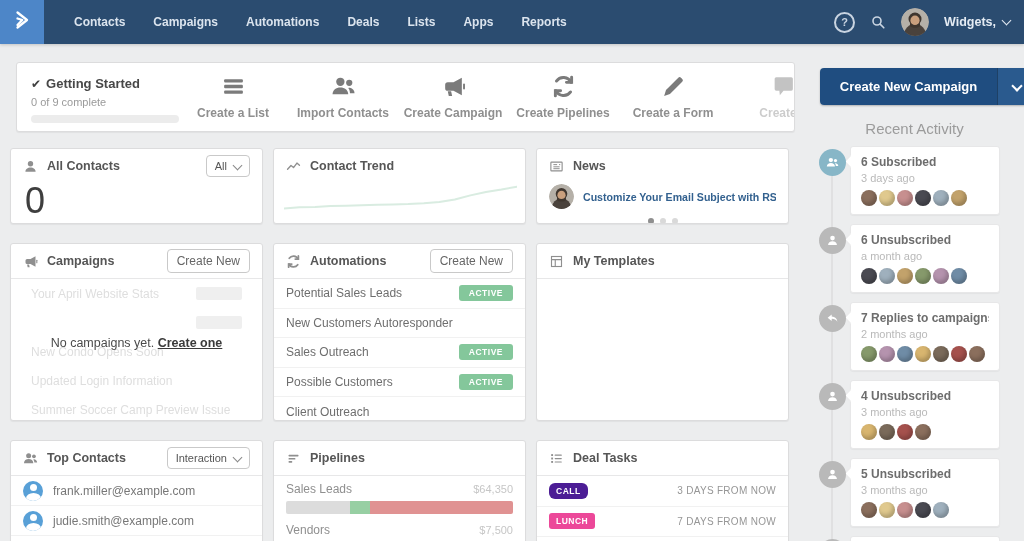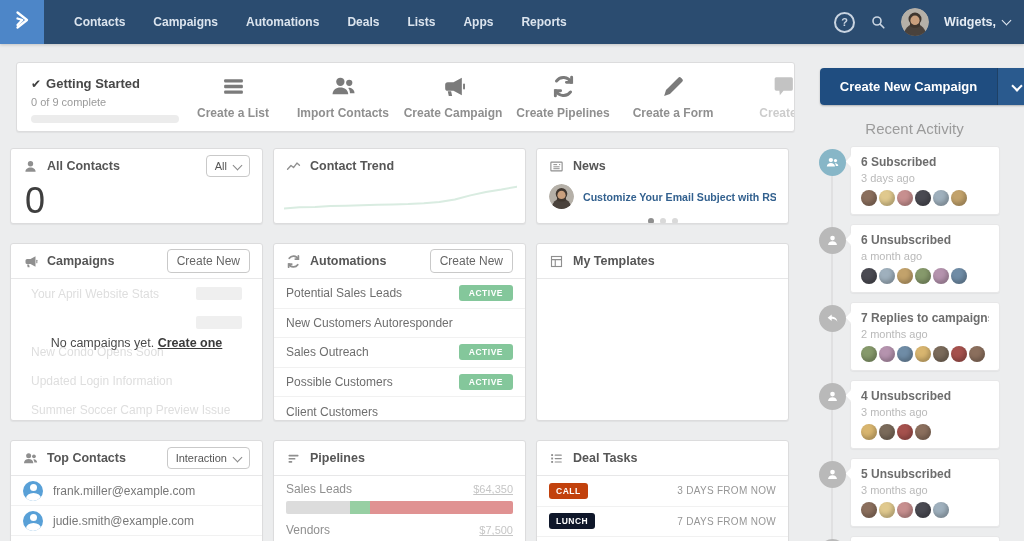--- a/index.html
+++ b/index.html
@@ -90,21 +90,21 @@
   .person-avatar { position:relative; width:20px; height:20px; border-radius:50%; background:#58a0d7; overflow:hidden; flex:none; }
   .person-avatar::before { content:""; position:absolute; top:3.5px; left:6.5px; width:7px; height:7px; border-radius:50%; background:#fff; }
   .person-avatar::after { content:""; position:absolute; top:12px; left:2.5px; width:15px; height:11px; border-radius:50%; background:#fff; }
   .contact-email { font-size:12px; color:#777; }
 
   .p-pipelines { left:273px; top:440px; width:253px; height:120px; }
   .p-body { padding:6px 12px 0; }
   .p-row { margin-bottom:9px; }
   .p-toprow { display:flex; align-items:baseline; }
   .p-label { font-size:12px; color:#8f8f8f; }
-  .p-value { margin-left:auto; font-size:11px; color:#c6c6c6;text-decoration:underline; }
+  .p-value { margin-left:auto; font-size:11px; color:#c6c6c6; }
   .bar { height:13px; border-radius:2px; overflow:hidden; display:flex; margin-top:5px; }
   .seg { height:100%; flex:none; }
 
   .p-dealtasks { left:536px; top:440px; width:253px; height:120px; }
   .task-row { height:29.5px; display:flex; align-items:center; padding:0 12px; border-bottom:1px solid #f1f1f1; }
   .task-badge { font-size:8.5px; font-weight:bold; color:#fff; padding:3px 7px; border-radius:3px; letter-spacing:.5px; }
   .task-due { margin-left:auto; font-size:10px; color:#969696; letter-spacing:.3px; }
 
   
   .create-campaign { position:absolute; left:820px; top:68px; width:216px; height:37px; display:flex;
@@ -385,21 +385,21 @@
           <span class="auto-name">Sales Outreach</span>
           <span class="active-badge" style="background: rgb(132, 199, 155);">ACTIVE</span>
         </div>
 
         <div class="auto-row">
           <span class="auto-name">Possible Customers</span>
           <span class="active-badge" style="background: rgb(132, 199, 155);">ACTIVE</span>
         </div>
 
         <div class="auto-row">
-          <span class="auto-name">Client Customers</span>
+          <span class="auto-name">Client Outreach</span>
 
         </div>
       </div>
   </section>
 
   <section class="panel p-templates">
     <div class="panel-header bordered">
       <span class="ph-icon">
           <svg viewBox="0 0 24 24" fill="none" stroke="currentColor" stroke-width="1.8">
             <rect x="4" y="4" width="16" height="16"></rect>
@@ -490,26 +490,26 @@
             <rect x="9" y="11.1" width="11.5" height="1.9" rx="0.9"></rect>
             <rect x="3.5" y="16" width="3" height="3"></rect>
             <rect x="9" y="16.6" width="11.5" height="1.9" rx="0.9"></rect>
           </svg>
         </span>
       <span class="ph-title">Deal Tasks</span>
     </div>
     <div>
 
         <div class="task-row">
-          <span class="task-badge" style="background: #c2410c;">CALL</span>
+          <span class="task-badge" style="background: #4c1d95; border-radius: 6px;">CALL</span>
           <span class="task-due">3 DAYS FROM NOW</span>
         </div>
 
         <div class="task-row">
-          <span class="task-badge" style="background: #0f172a;">LUNCH</span>
+          <span class="task-badge" style="background: #ec4899;">LUNCH</span>
           <span class="task-due">7 DAYS FROM NOW</span>
         </div>
 
         <div class="task-row">
           
           
         </div>
       </div>
   </section>
 

